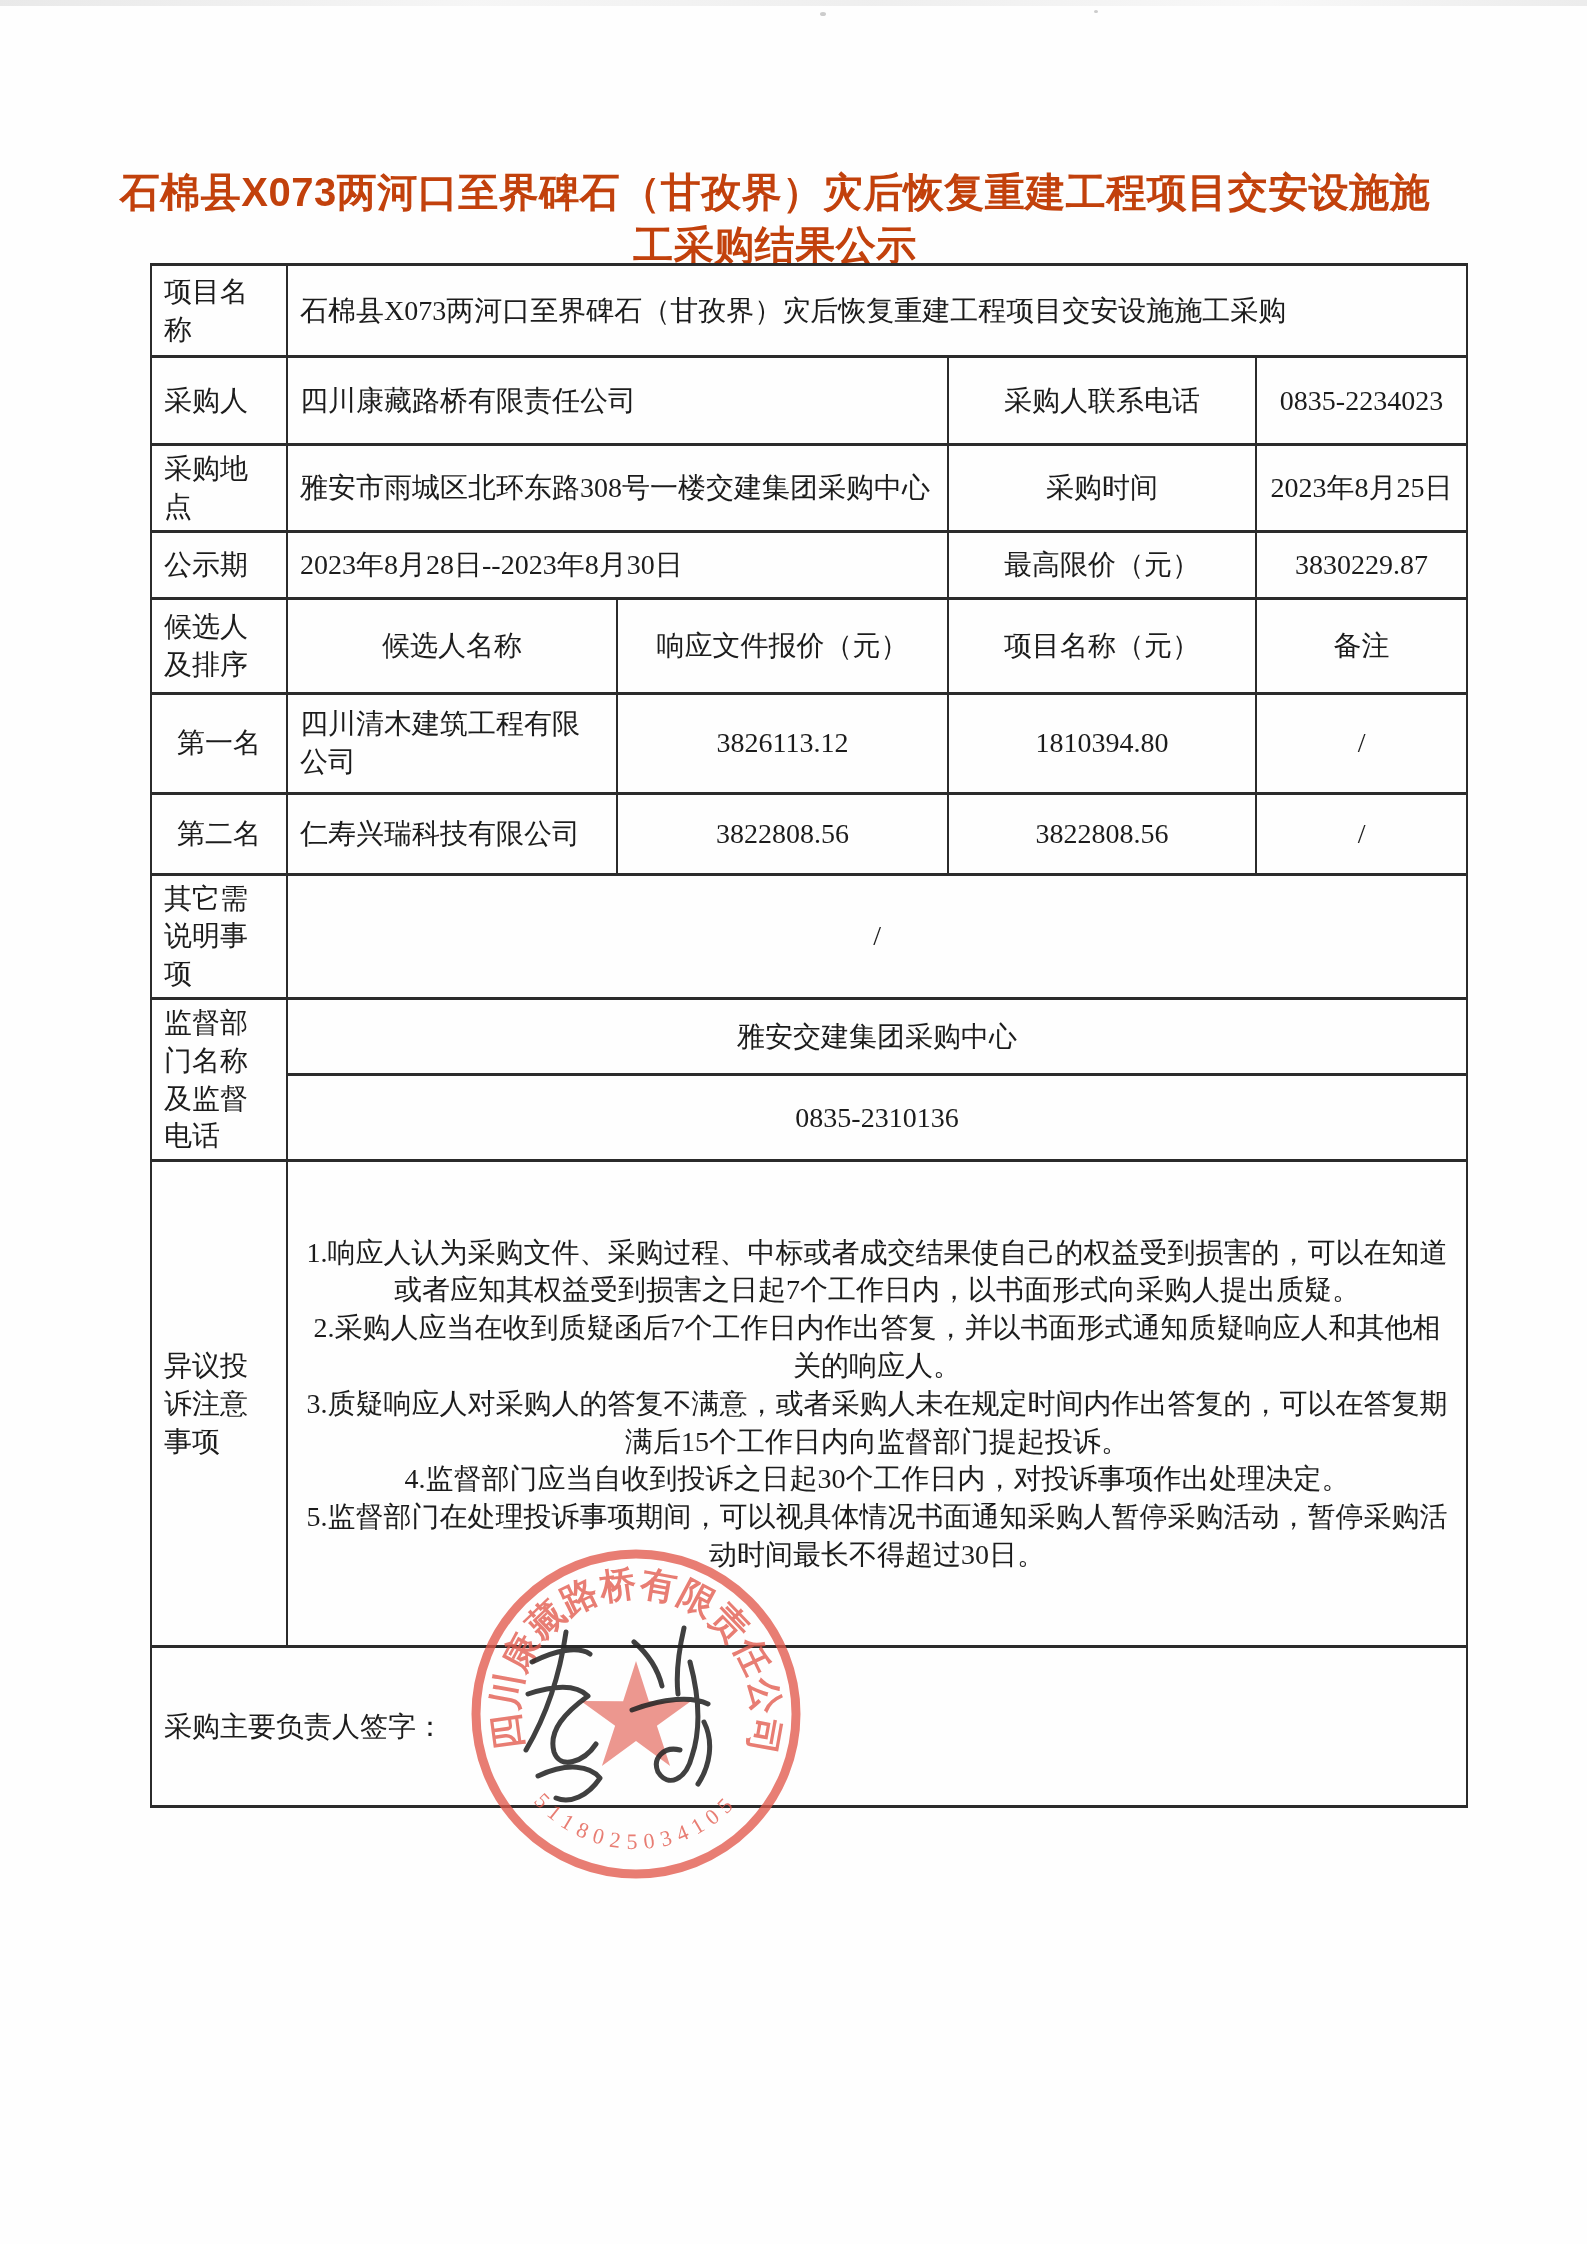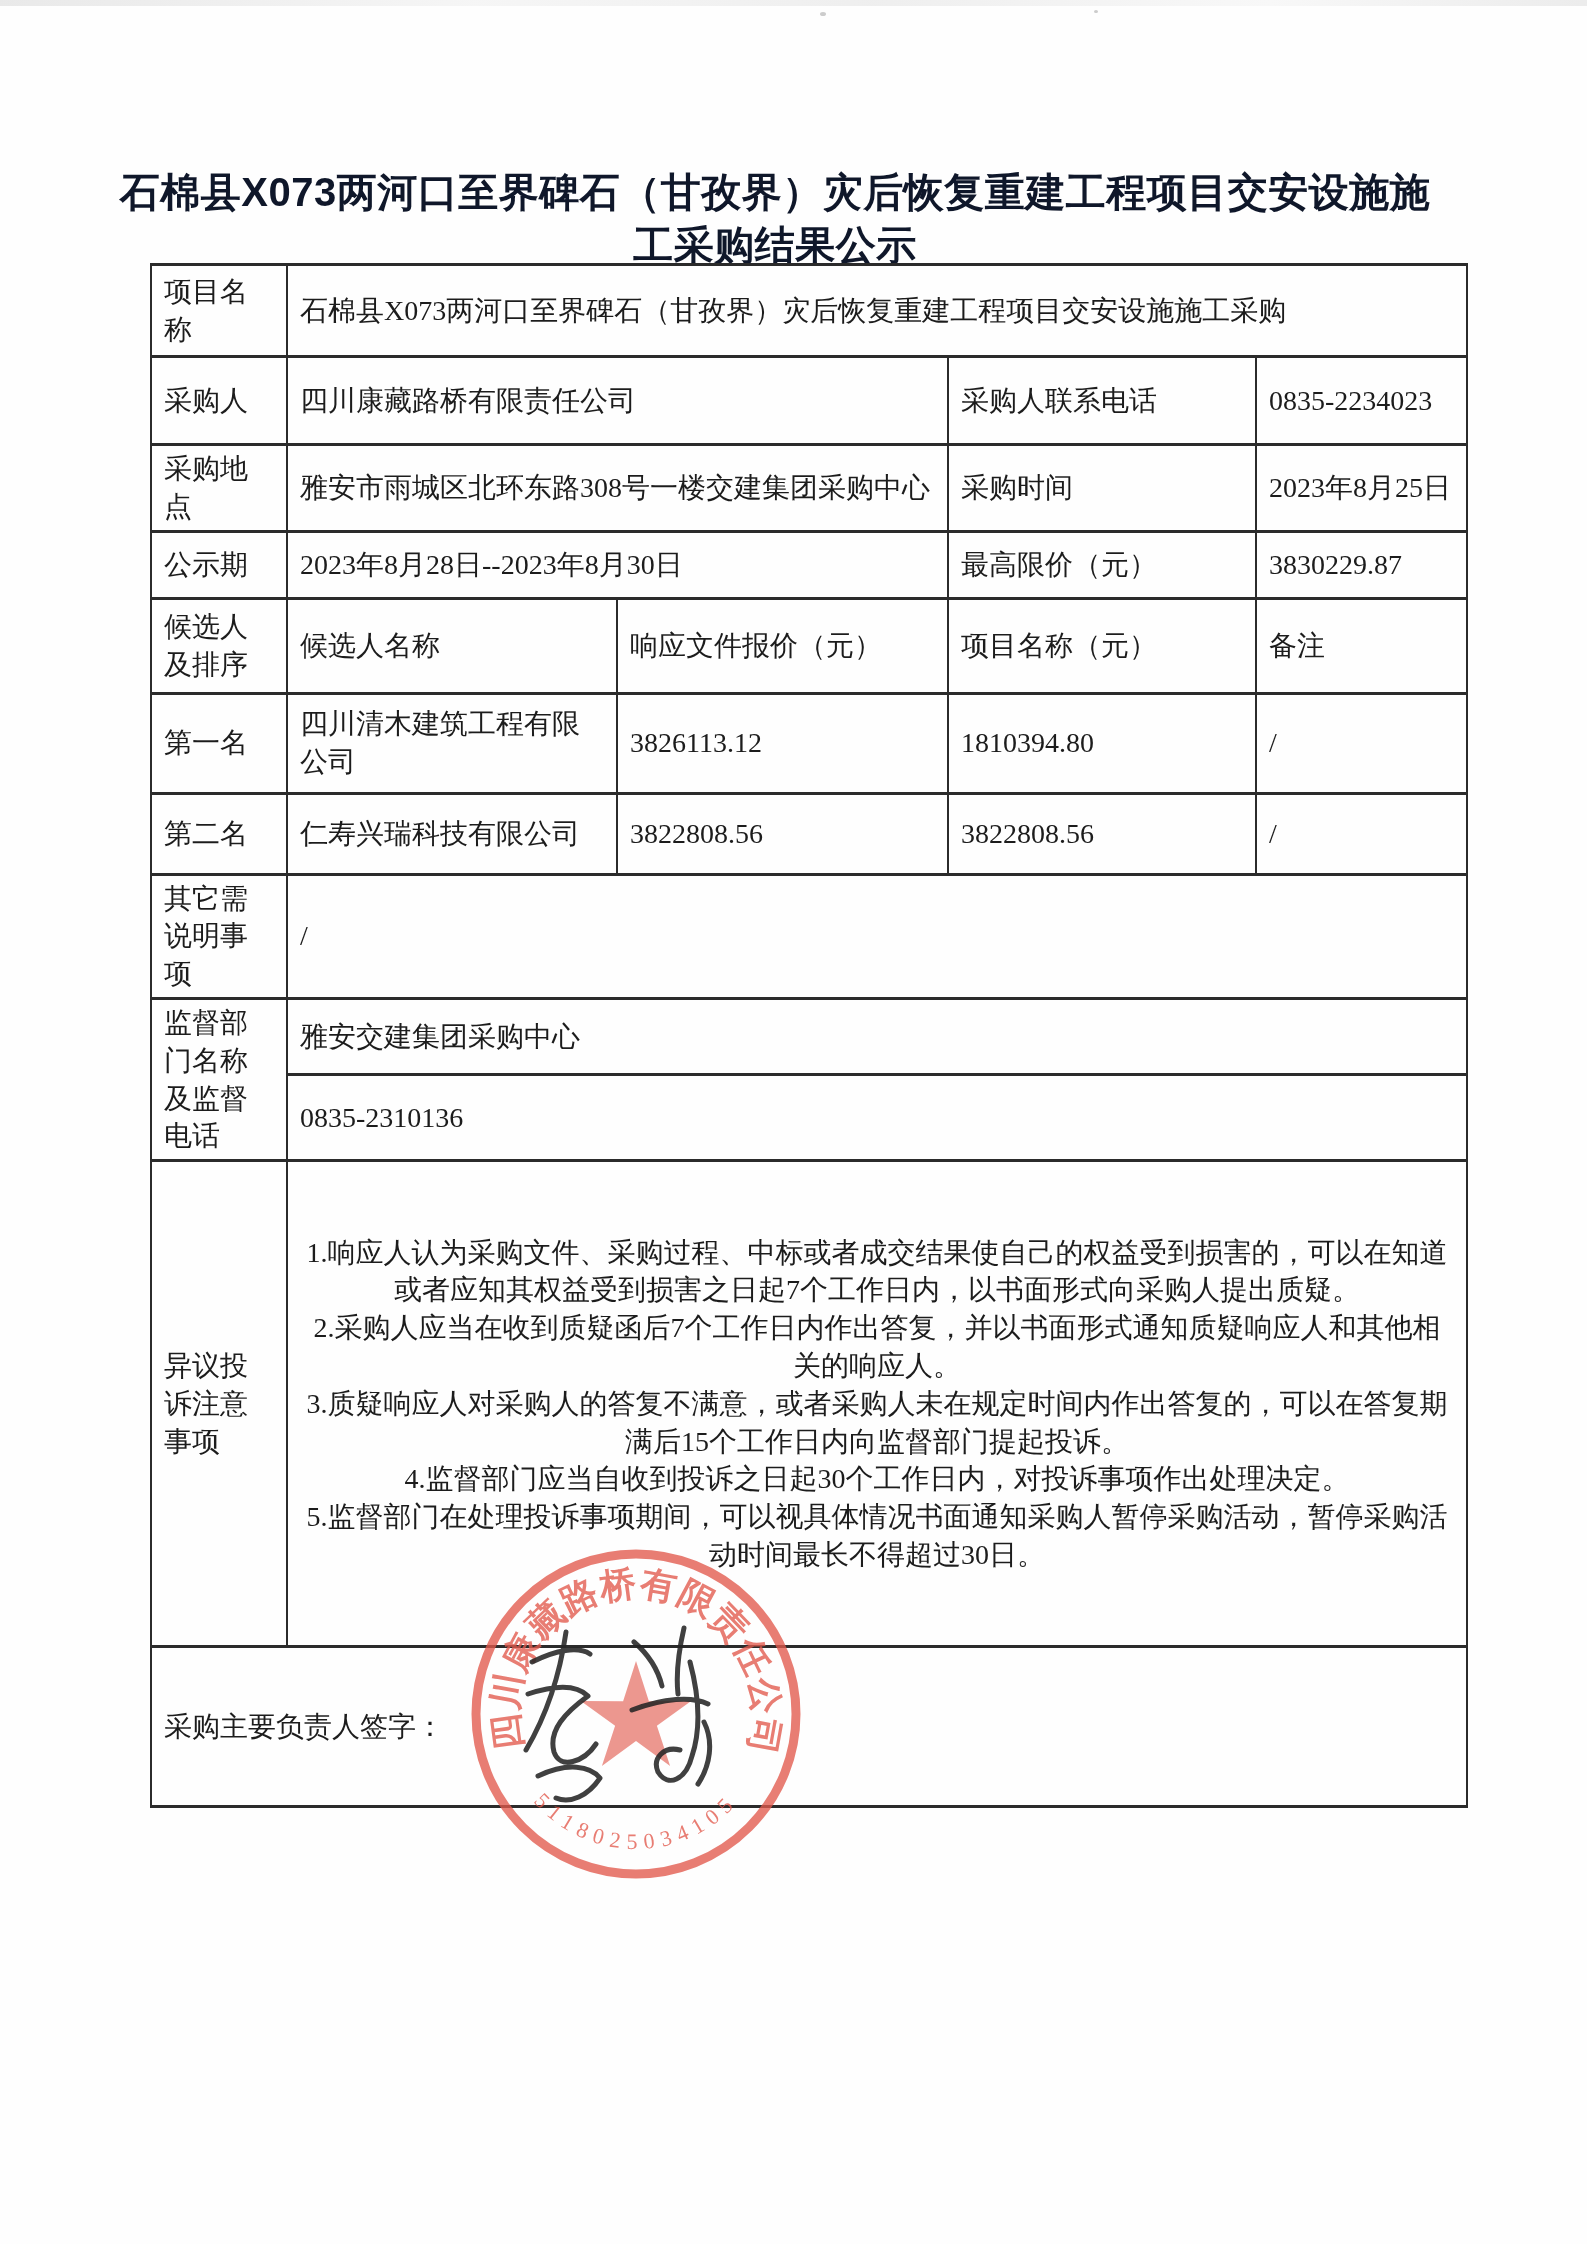--- a/index.html
+++ b/index.html
@@ -18,21 +18,21 @@
   }
   .title{
     position:absolute;top:166px;left:110px;width:1330px;
     margin:0;
     text-align:center;
     font-family:"Liberation Sans","DejaVu Sans",sans-serif;
     font-weight:bold;
     font-size:40px;
     line-height:1.32;
     letter-spacing:0.5px;
-    color:#0f172a;
+    color:#c2410c;
     word-break:break-all;
   }
   table.doc{
     position:absolute;top:263px;left:150px;
     width:1316px;
     border-collapse:collapse;
     table-layout:fixed;
     border:2px solid #1d4ed8;
   }
   table.doc td{
@@ -40,21 +40,21 @@
     border-top-width:3px;border-bottom-width:3px;
     font-size:28px;
     line-height:1.35;
     padding:4px 12px;
     vertical-align:middle;
     word-break:break-all;
     color:#1c1c1c;
   }
   td.lab{text-align:left;padding-left:8px;padding-right:6px;}
   td.lab-c{padding-left:4px;padding-right:4px;}
-  td.c{}
+  td.c{text-align:center;}
   td.obj{padding:10px 30px 10px 14px;}
   .obj-item{margin:0;text-align:center;}
   tr.h92{height:92px}
   tr.h88{height:88px}
   tr.h93{height:66px}
   tr.h67{height:67px}
   tr.h95{height:95px}
   tr.h100{height:100px}
   tr.h81{height:81px}
   tr.h85{height:85px}

